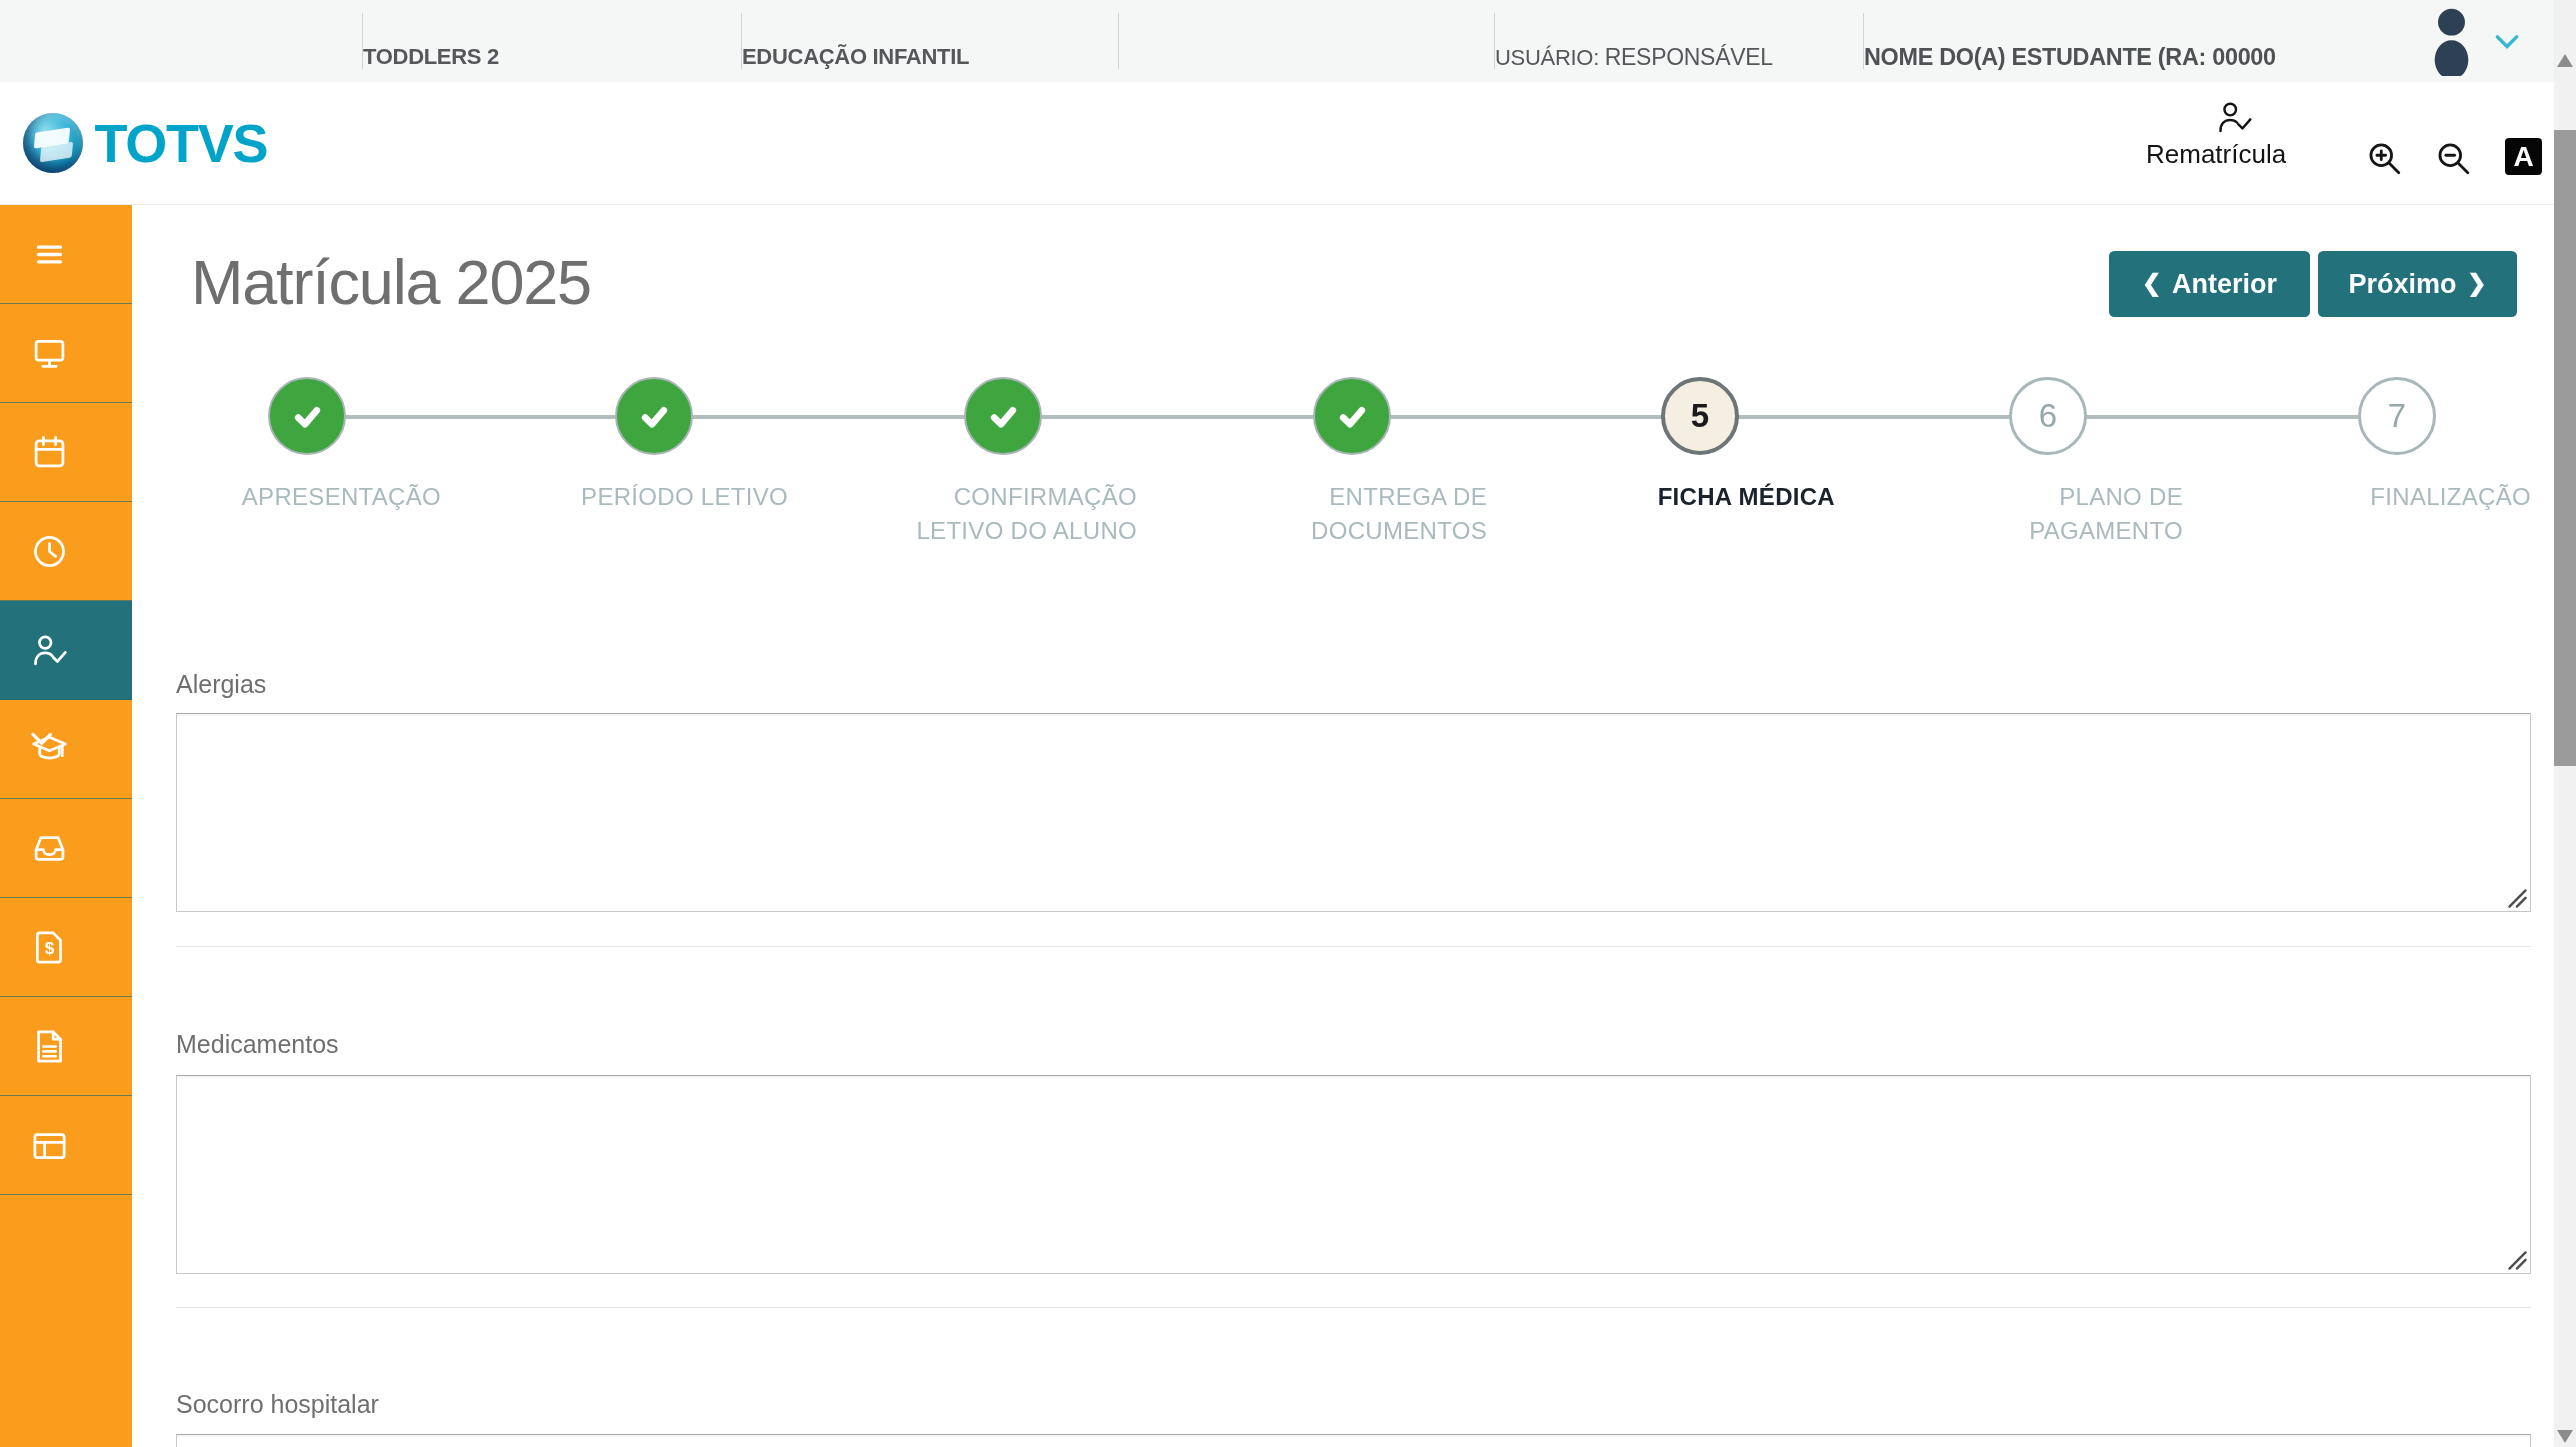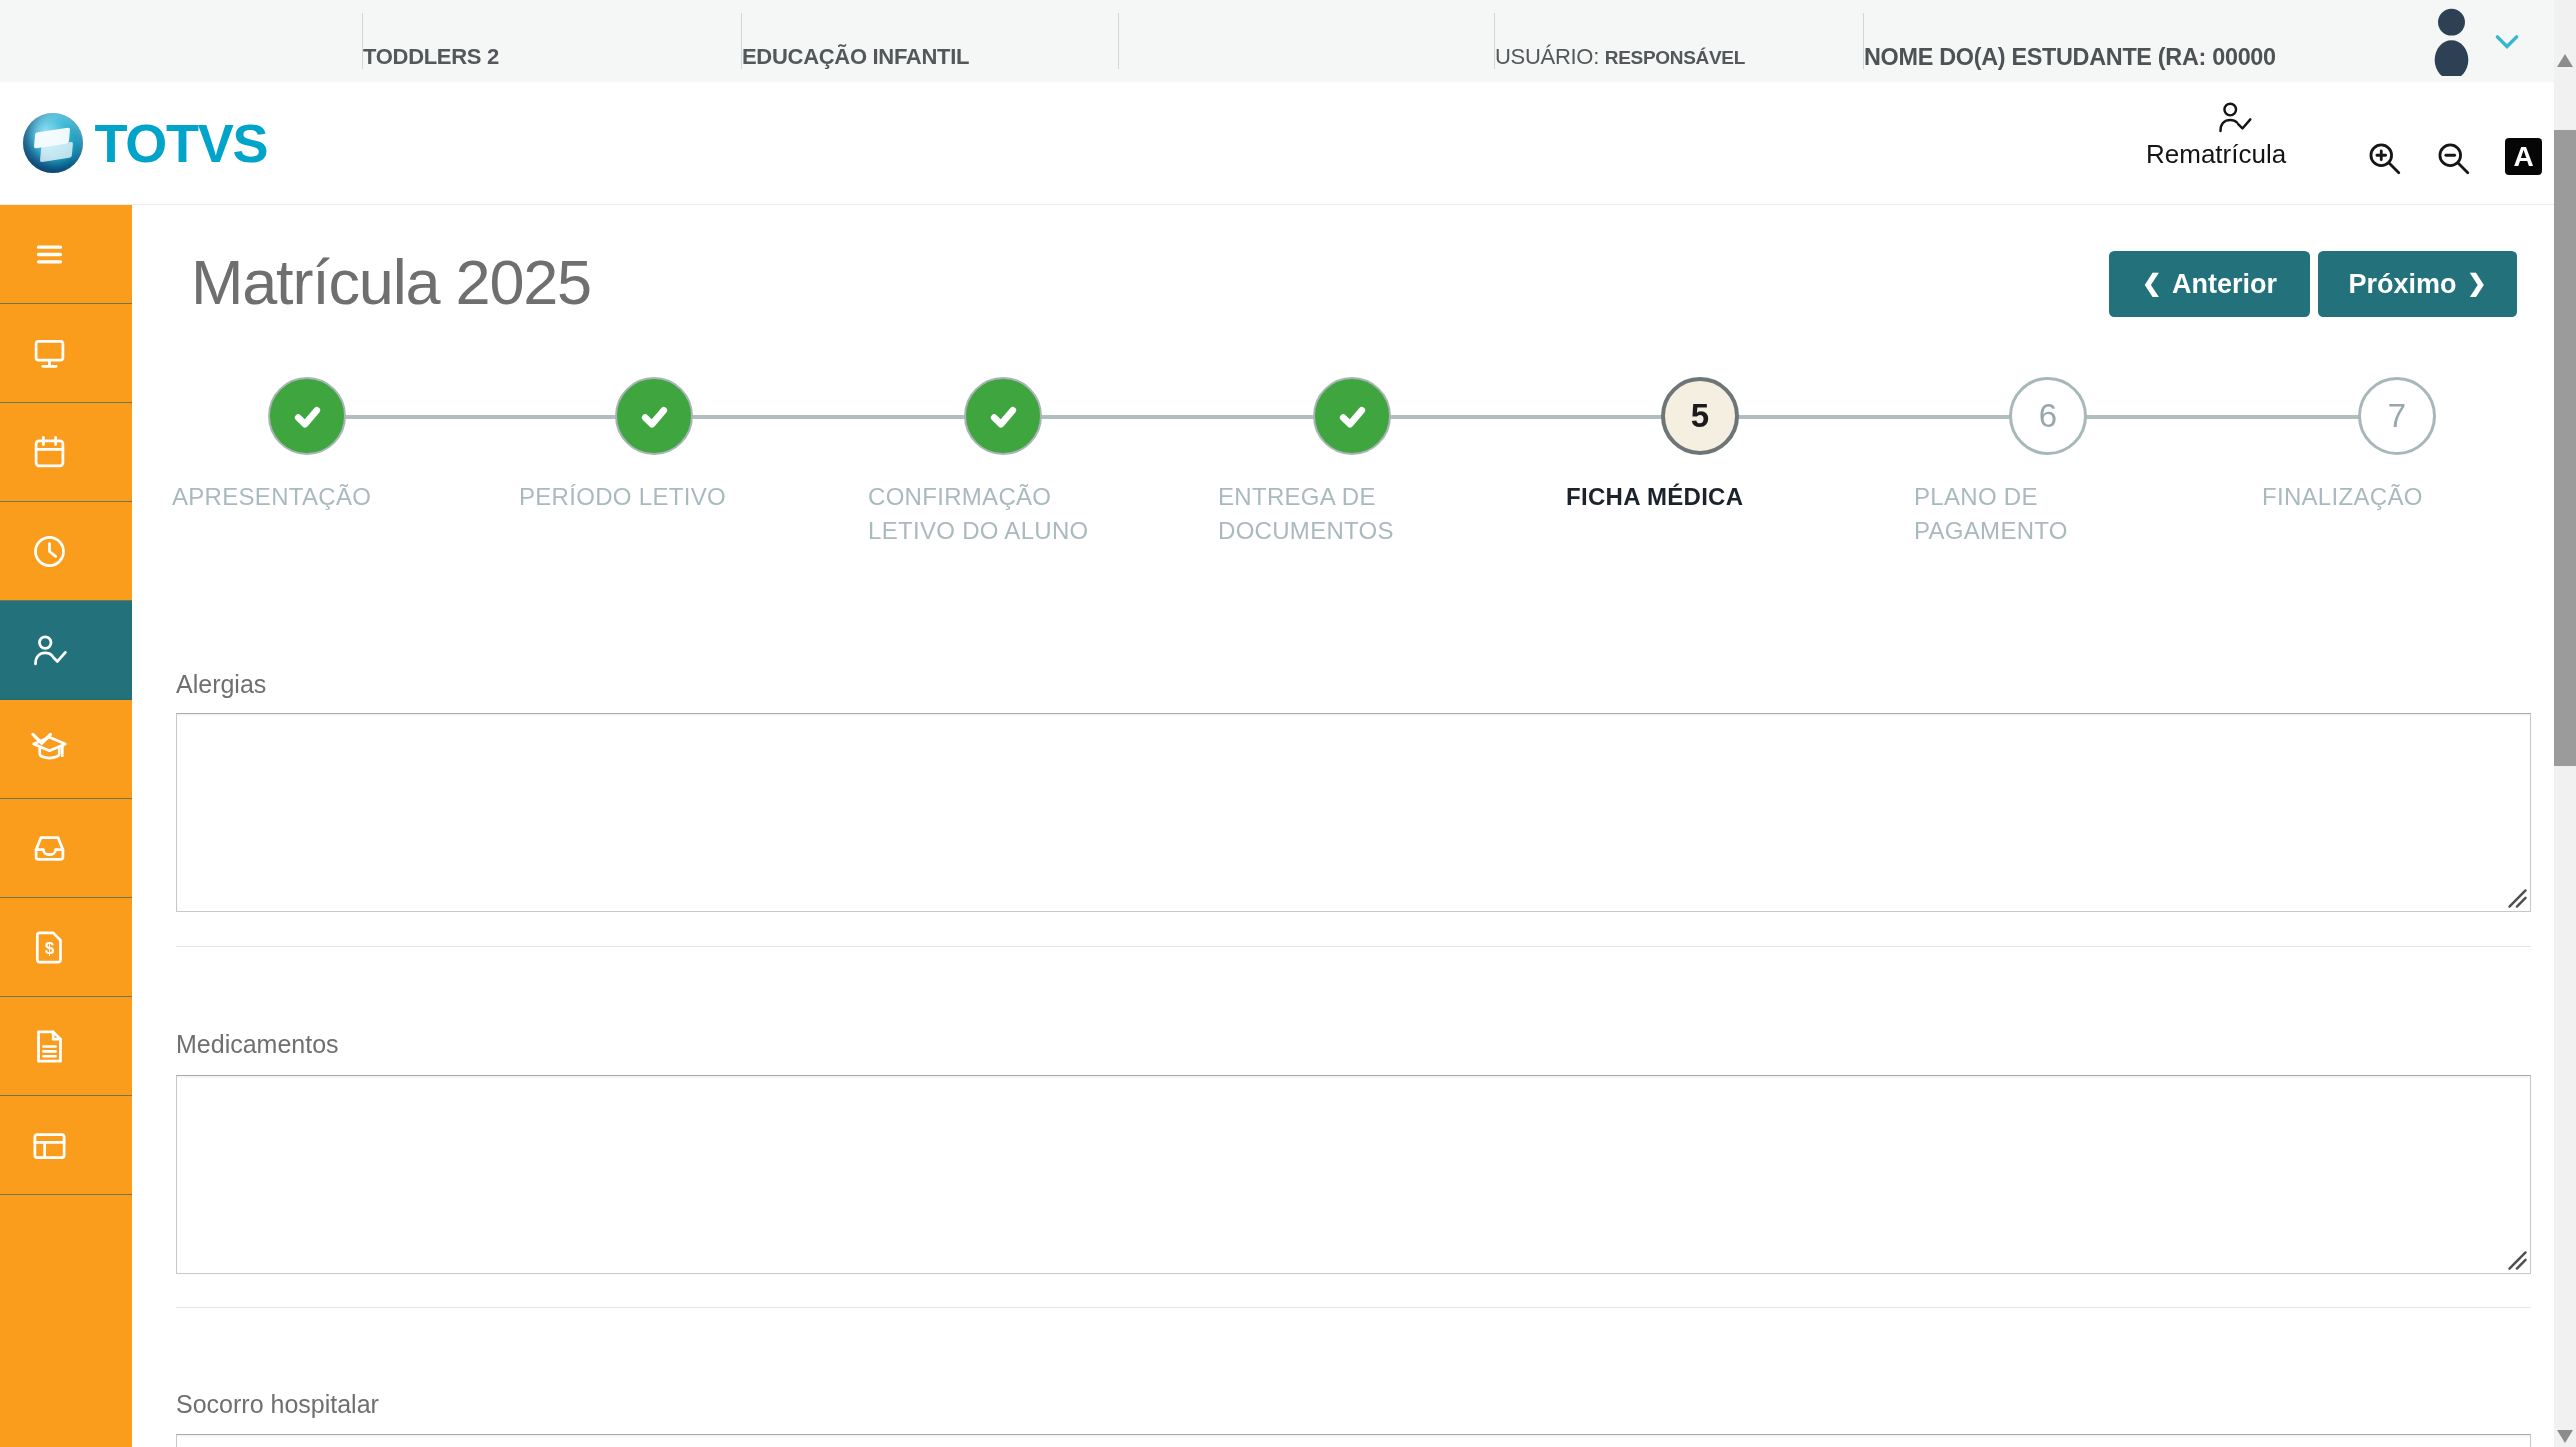--- a/index.html
+++ b/index.html
@@ -11,21 +11,21 @@
   html,body{margin:0;padding:0;}
   body{overflow:hidden;background:#fff;font-family:"Liberation Sans",sans-serif;}
   #app{position:relative;width:2576px;height:1448px;background:#fff;overflow:hidden;}
 
   
   .topbar{position:absolute;left:0;top:0;width:2576px;height:82px;background:var(--topbar-bg);}
   .tb-div{position:absolute;top:13px;width:1.2px;height:56px;background:#D2D4D5;}
   .tb-item{position:absolute;top:16px;height:82px;line-height:82px;text-align:left;
            font-size:22px;font-weight:600;color:var(--topbar-text);letter-spacing:-0.3px;white-space:nowrap;}
   .tb-item .plain{font-weight:400;}
-  .tb-item .strong{font-weight:700;font-size:19px;}
+  .tb-item .strong{font-weight:400;font-size:23px;}
   .tb-student{font-weight:700;font-size:23.4px;color:#4E5254;}
   .tb-avatar{position:absolute;left:2417px;top:5.9px;width:69px;height:70px;cursor:pointer;}
   .tb-caret{position:absolute;left:2492px;top:30px;width:30px;height:23.4px;cursor:pointer;}
 
   
   .header{position:absolute;left:0;top:82px;width:2576px;height:123px;background:#fff;border-bottom:1.2px solid #ECECEC;box-sizing:border-box;}
   .logo{position:absolute;left:23.4px;top:30px;height:62px;cursor:pointer;}
   .logo-sphere{position:absolute;left:0;top:1.2px;width:60px;height:60px;border-radius:50%;
       background:radial-gradient(circle at 38% 30%, #8EDCED 0%, #35B5D6 38%, #0B84AB 72%, #045A7E 100%);
       box-shadow:inset 5.9px -7px 10.5px rgba(15,25,75,.6), inset -2.3px 3.5px 5.9px rgba(255,255,255,.25);overflow:hidden;}
@@ -61,21 +61,21 @@
   
   .step-line{position:absolute;left:307px;top:415px;width:2090px;height:4.1px;background:#B2BDBF;}
   .step-circle{position:absolute;top:377px;width:78px;height:78px;border-radius:50%;box-sizing:border-box;
       display:flex;align-items:center;justify-content:center;cursor:pointer;}
   .step-circle.done{background:var(--green);border:2.9px solid var(--ring);}
   .step-circle.active{background:var(--cream);border:4.1px solid #6E7577;}
   .step-circle.todo{background:#fff;border:3.5px solid #A7B7BA;}
   .step-num{font-size:33px;}
   .step-circle.active .step-num{font-weight:700;color:#1B1B1B;}
   .step-circle.todo .step-num{color:#97A7AB;}
-  .step-label{position:absolute;top:480px;width:269px;text-align:left;font-size:24px;line-height:34px;
+  .step-label{position:absolute;top:480px;width:269px;text-align:right;font-size:24px;line-height:34px;
       color:var(--muted-label);letter-spacing:0.3px;}
   .step-label.active{color:#1A232B;font-weight:700;}
 
   
   .field-label{position:absolute;left:176px;font-size:25px;color:var(--title-gray);}
   .field-box{position:absolute;left:176px;width:2355px;height:199px;}
   .field-box textarea{position:absolute;inset:0;width:100%;height:100%;box-sizing:border-box;resize:none;
       border:0.6px solid #C8C8C8;border-top-color:#A9A9A9;background:#fff;outline:none;
       box-shadow:inset 0 2.3px 1.8px -0.6px rgba(0,0,0,.05);font-family:"Liberation Sans",sans-serif;font-size:23.4px;padding:9.4px 11.7px;}
   .grip{position:absolute;right:2.9px;bottom:2.9px;width:21px;height:21px;pointer-events:none;}

